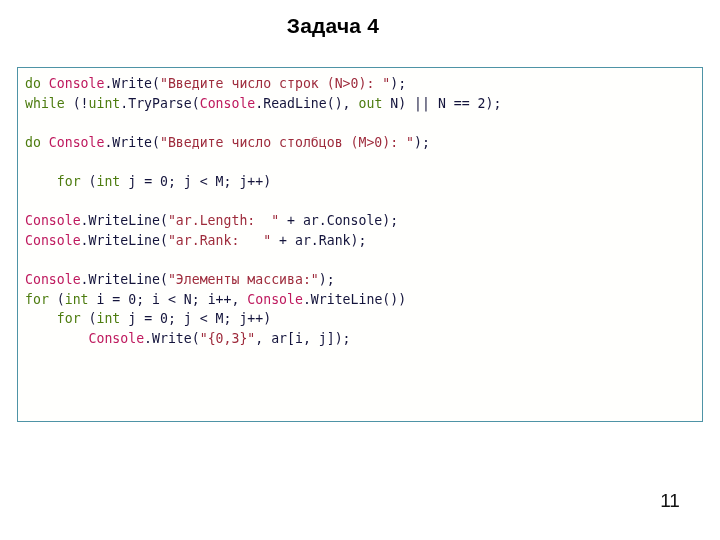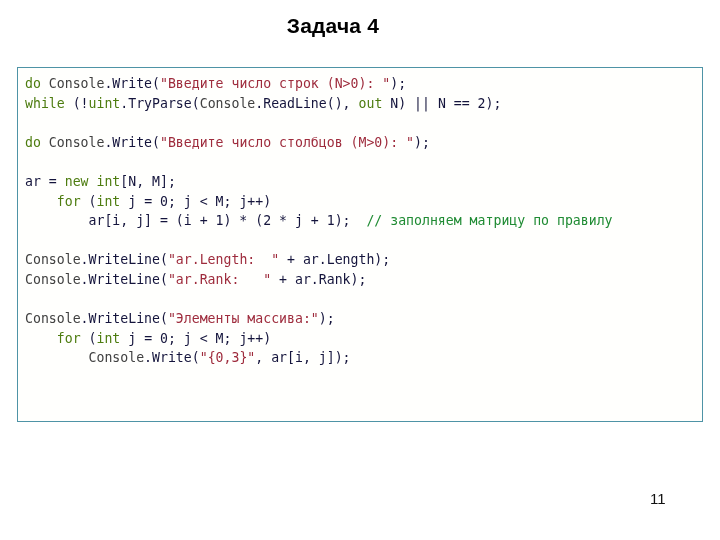--- a/index.html
+++ b/index.html
@@ -59,58 +59,58 @@
     color: #14143c;
     height: 19.6px;
   }
 
   .code-line.blank {
     height: 19.6px;
   }
 
   
   .kw   { color: #4d7c0f; }      
-  .type { color: #404040; }      
+  .type { color: #be185d; }      
   .str  { color: #9e2b3c; }      
   .cmt  { color: #1f8b33; }      
   .pln  { color: #14143c; }      
 
   .page-number {
     position: absolute;
     left: 650px;
     top: 490px;
     width: 40px;
+    text-align: center;
     font-family: "Liberation Sans", sans-serif;
-    font-size: 15px;
+    font-size: 19px;
     font-weight: normal;
     color: #111111;
   }
 </style>
 </head>
 <body>
 
 <div class="slide">
 
   <div class="slide-title">Задача 4</div>
 
   <div class="code-box">
     <div class="code-inner">
         <div class="code-line"><span class="kw">do </span><span class="type">Console</span><span class="pln">.Write(</span><span class="str">"Введите число строк (N&gt;0): "</span><span class="pln">);</span></div>
         <div class="code-line"><span class="kw">while</span><span class="pln"> (!</span><span class="kw">uint</span><span class="pln">.TryParse(</span><span class="type">Console</span><span class="pln">.ReadLine(), </span><span class="kw">out</span><span class="pln"> N) || N == 2);</span></div>
         <div class="code-line blank"></div>
         <div class="code-line"><span class="kw">do </span><span class="type">Console</span><span class="pln">.Write(</span><span class="str">"Введите число столбцов (M&gt;0): "</span><span class="pln">);</span></div>
         <div class="code-line blank"></div>
-        <div class="code-line"><span class="pln">ar = </span><span class="kw">new</span><span class="pln"> </span><span class="kw">int</span><span class="pln">[N, M];</span></div>
         <div class="code-line"><span class="pln">    </span><span class="kw">for</span><span class="pln"> (</span><span class="kw">int</span><span class="pln"> j = 0; j &lt; M; j++)</span></div>
-        <div class="code-line"><span class="pln">        ar[i, j] = (i + 1) * (2 * j + 1);  </span><span class="cmt">// заполняем матрицу по правилу</span></div>
         <div class="code-line blank"></div>
-        <div class="code-line"><span class="type">Console</span><span class="pln">.WriteLine(</span><span class="str">"ar.Length:  "</span><span class="pln"> + ar.Length);</span></div>
+        <div class="code-line"><span class="type">Console</span><span class="pln">.WriteLine(</span><span class="str">"ar.Length:  "</span><span class="pln"> + ar.Console);</span></div>
         <div class="code-line"><span class="type">Console</span><span class="pln">.WriteLine(</span><span class="str">"ar.Rank:   "</span><span class="pln"> + ar.Rank);</span></div>
         <div class="code-line blank"></div>
         <div class="code-line"><span class="type">Console</span><span class="pln">.WriteLine(</span><span class="str">"Элементы массива:"</span><span class="pln">);</span></div>
+        <div class="code-line"><span class="kw">for</span><span class="pln"> (</span><span class="kw">int</span><span class="pln"> i = 0; i &lt; N; i++, </span><span class="type">Console</span><span class="pln">.WriteLine())</span></div>
         <div class="code-line"><span class="pln">    </span><span class="kw">for</span><span class="pln"> (</span><span class="kw">int</span><span class="pln"> j = 0; j &lt; M; j++)</span></div>
         <div class="code-line"><span class="pln">        </span><span class="type">Console</span><span class="pln">.Write(</span><span class="str">"{0,3}"</span><span class="pln">, ar[i, j]);</span></div>
       </div>
   </div>
 
   <div class="page-number">11</div>
 
 </div>
 
 </body></html>

